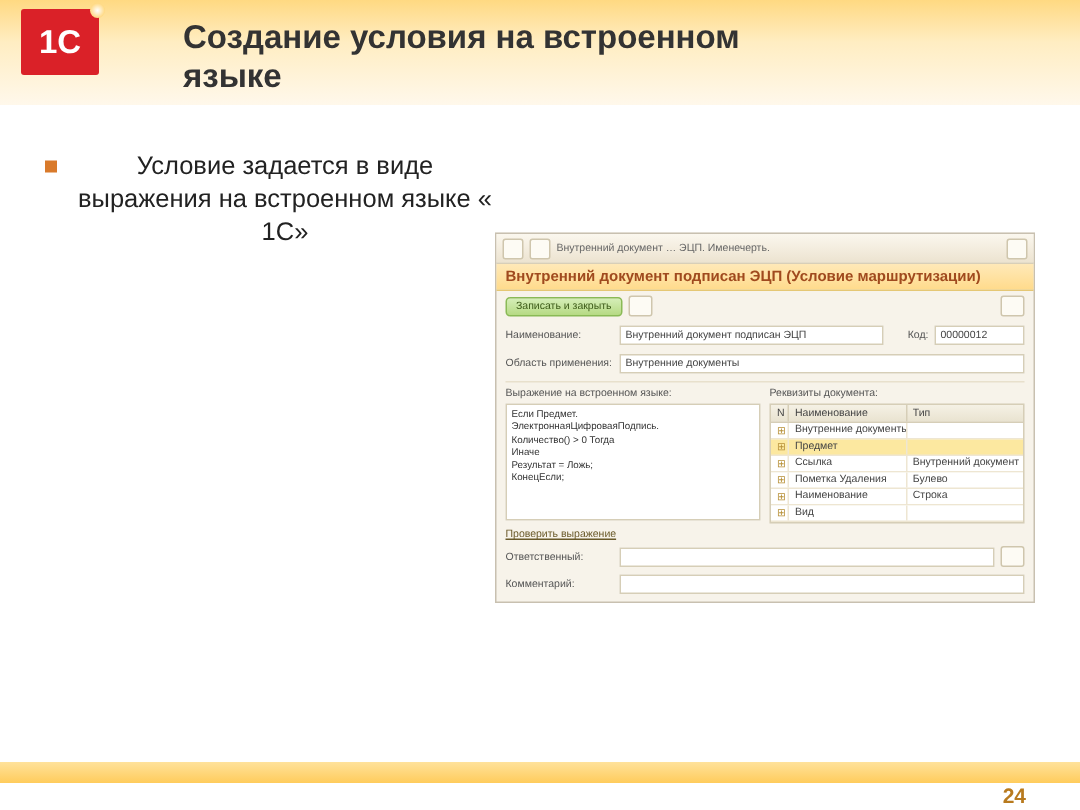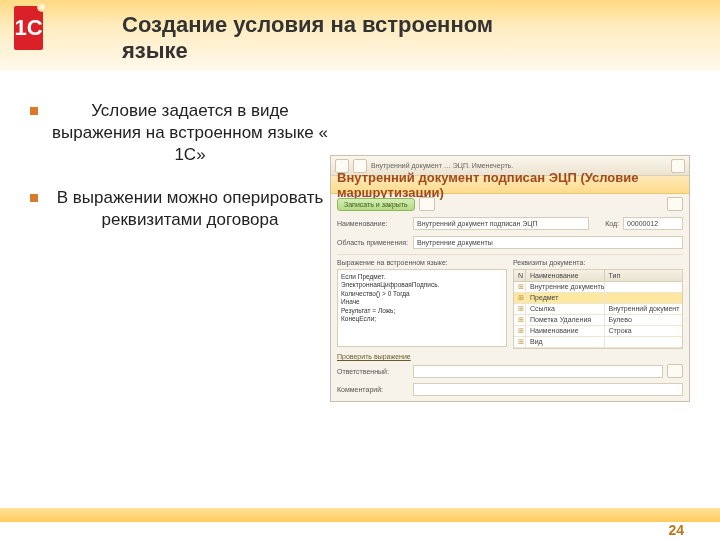--- a/index.html
+++ b/index.html
@@ -1,31 +1,31 @@
 <!DOCTYPE html>
 <html><head>
 <meta charset="utf-8">
 <style>
   * { margin: 0; padding: 0; box-sizing: border-box; }
   body { width: 720px; height: 540px; font-family: Arial, sans-serif; background: #fff; position: relative; overflow: hidden; }
   .header { height: 70px; background: linear-gradient(to bottom, #ffd982 0%, #ffedc2 40%, #fff8eb 100%); display: flex; align-items: flex-start; }
   .logo { width: 60px; height: 60px; margin: 6px 0 0 14px; position: relative; }
-  .logo-box { width: 29px; height: 44px; background: #da2128; color: #fff; font-size: 22px; font-weight: bold; display: flex; align-items: center; justify-content: center; border-radius: 2px; position: relative; }
+  .logo-box { width: 52px; height: 44px; background: #da2128; color: #fff; font-size: 22px; font-weight: bold; display: flex; align-items: center; justify-content: center; border-radius: 2px; position: relative; }
   .logo-box::after { content: ''; position: absolute; top: -4px; right: -4px; width: 10px; height: 10px; background: radial-gradient(circle, #fff 0%, #ffd982 70%); border-radius: 50%; }
   .title { margin: 12px 4px 0 48px; font-size: 22px; font-weight: bold; color: #333; line-height: 1.2; }
   .content { display: flex; padding: 10px 20px 0 20px; }
   .bullets { width: 310px; padding-top: 20px; text-align: center; }
   .bullets ul { list-style: none; }
   .bullets li { display: flex; margin-bottom: 22px; font-size: 17px; color: #222; line-height: 1.28; }
   .bullets li .sq { width: 8px; height: 8px; background: #d97a2b; margin: 7px 12px 0 10px; flex-shrink: 0; }
   .shot { width: 360px; margin-top: 75px; border: 1px solid #c8c0b0; background: #f7f3ea; font-size: 7px; color: #444; }
   .sh-tb { height: 20px; background: linear-gradient(#fbf7ee,#ece3d0); border-bottom: 1px solid #d8cfb8; display: flex; align-items: center; padding: 0 4px; gap: 4px; }
   .sh-tb .btn { width: 14px; height: 14px; border: 1px solid #cfc6ad; background: #fdfbf4; border-radius: 2px; }
   .sh-tb .txt { font-size: 7px; color: #666; }
-  .sh-title { height: 18px; background: linear-gradient(#ffe9b8,#ffdb8c); border-bottom: 1px solid #e5c774; display: flex; align-items: center; padding: 0 6px; font-size: 13px; font-weight: bold; color: #a04a1e; }
+  .sh-title { height: 18px; background: linear-gradient(#ffe9b8,#ffdb8c); border-bottom: 1px solid #e5c774; display: flex; align-items: center; padding: 0 6px; font-size: 10px; font-weight: bold; color: #a04a1e; }
   .sh-row { display: flex; align-items: center; padding: 3px 6px; gap: 4px; }
   .sh-btn-grn { background: linear-gradient(#d5eeb8,#b6da84); border: 1px solid #8aba56; border-radius: 3px; padding: 2px 6px; font-size: 7px; color: #3c5a18; }
   .sh-btn-sm { width: 16px; height: 14px; border: 1px solid #cfc6ad; background: #fdfbf4; border-radius: 2px; }
   .sh-label { width: 72px; font-size: 7px; color: #555; }
   .sh-input { flex: 1; height: 13px; border: 1px solid #d6ceb7; background: #fff; padding: 0 3px; font-size: 7px; display: flex; align-items: center; }
   .sh-input-sm { width: 60px; height: 13px; border: 1px solid #d6ceb7; background: #fff; padding: 0 3px; font-size: 7px; display: flex; align-items: center; }
   .sh-code-lbl { width: 22px; font-size: 7px; color: #555; text-align: right; margin-left: 4px; }
   .sh-sep { height: 3px; border-top: 1px solid #e8e0cc; margin: 2px 6px; }
   .sh-cols { display: flex; padding: 0 6px; gap: 6px; }
   .sh-col { flex: 1; }
@@ -57,24 +57,20 @@
     <span>языке</span>
   </div>
 </div>
 
 <div class="content">
   <div class="bullets">
     <ul>
       <li>
           <span class="sq"></span>
           <span>Условие задается в виде выражения на встроенном языке « 1С»</span>
-        </li>
-      <li>
-          <span class="sq"></span>
-          <span>В выражении можно оперировать реквизитами договора</span>
         </li>
     </ul>
   </div>
 
   <div class="shot">
     <div class="sh-tb">
       <div class="btn"></div>
       <div class="btn"></div>
       <span class="txt">Внутренний документ … ЭЦП. Именечерть.</span>
       <div style="flex:1"></div>

